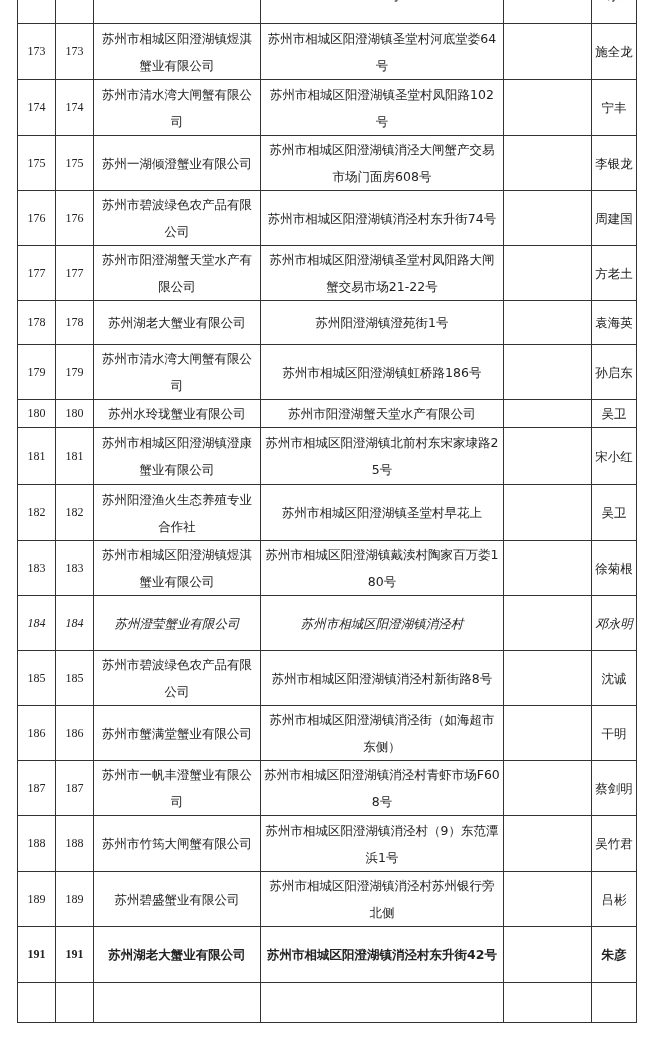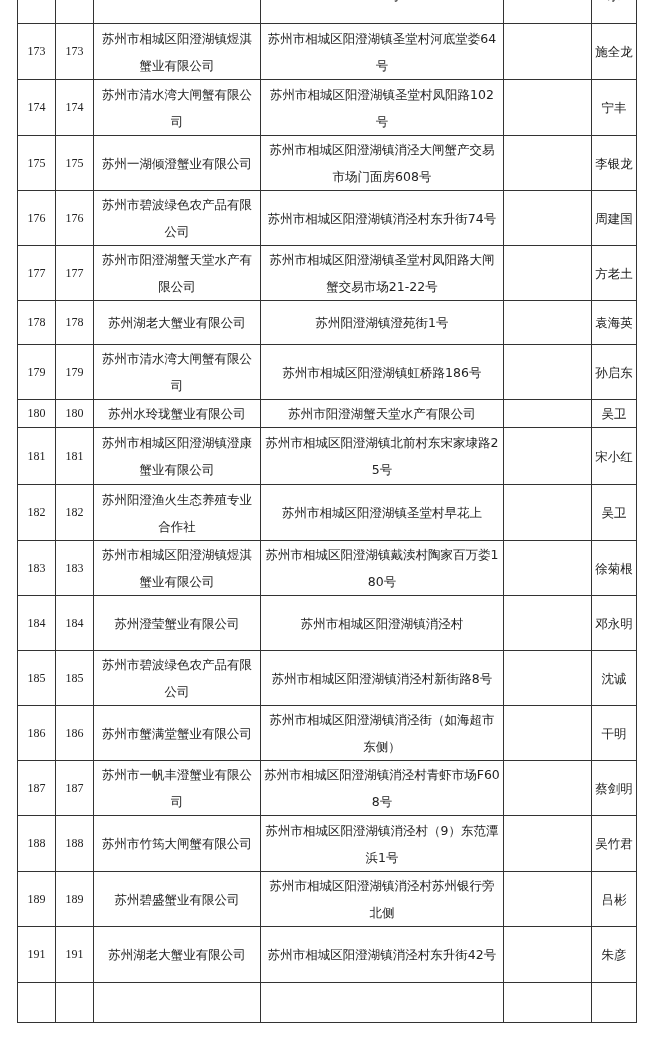--- a/index.html
+++ b/index.html
@@ -116,21 +116,21 @@
         <td class="person">吴卫</td>
       </tr>
       <tr style="height: 55px;">
         <td class="num">183</td>
         <td class="num">183</td>
         <td class="txt">苏州市相城区阳澄湖镇煜淇蟹业有限公司</td>
         <td class="txt">苏州市相城区阳澄湖镇戴渎村陶家百万娄180号</td>
         <td class="txt"></td>
         <td class="person">徐菊根</td>
       </tr>
-      <tr style="height: 55px;">
+      <tr style="height: 55px; font-style: italic;">
         <td class="num">184</td>
         <td class="num">184</td>
         <td class="txt">苏州澄莹蟹业有限公司</td>
         <td class="txt">苏州市相城区阳澄湖镇消泾村</td>
         <td class="txt"></td>
         <td class="person">邓永明</td>
       </tr>
       <tr style="height: 55px;">
         <td class="num">185</td>
         <td class="num">185</td>
@@ -164,21 +164,21 @@
         <td class="person">吴竹君</td>
       </tr>
       <tr style="height: 55px;">
         <td class="num">189</td>
         <td class="num">189</td>
         <td class="txt">苏州碧盛蟹业有限公司</td>
         <td class="txt">苏州市相城区阳澄湖镇消泾村苏州银行旁北侧</td>
         <td class="txt"></td>
         <td class="person">吕彬</td>
       </tr>
-      <tr style="height: 56px;">
+      <tr style="height: 56px; font-weight: bold;">
         <td class="num">191</td>
         <td class="num">191</td>
         <td class="txt">苏州湖老大蟹业有限公司</td>
         <td class="txt">苏州市相城区阳澄湖镇消泾村东升街42号</td>
         <td class="txt"></td>
         <td class="person">朱彦</td>
       </tr>
       <tr style="height: 40px;">
         <td class="num"></td>
         <td class="num"></td>

